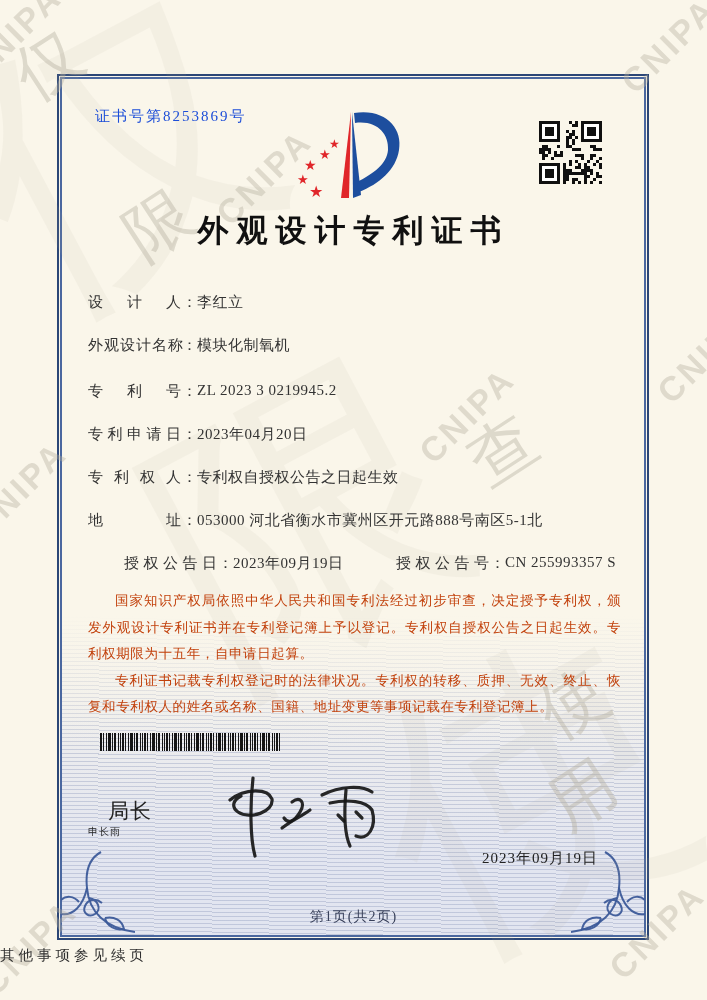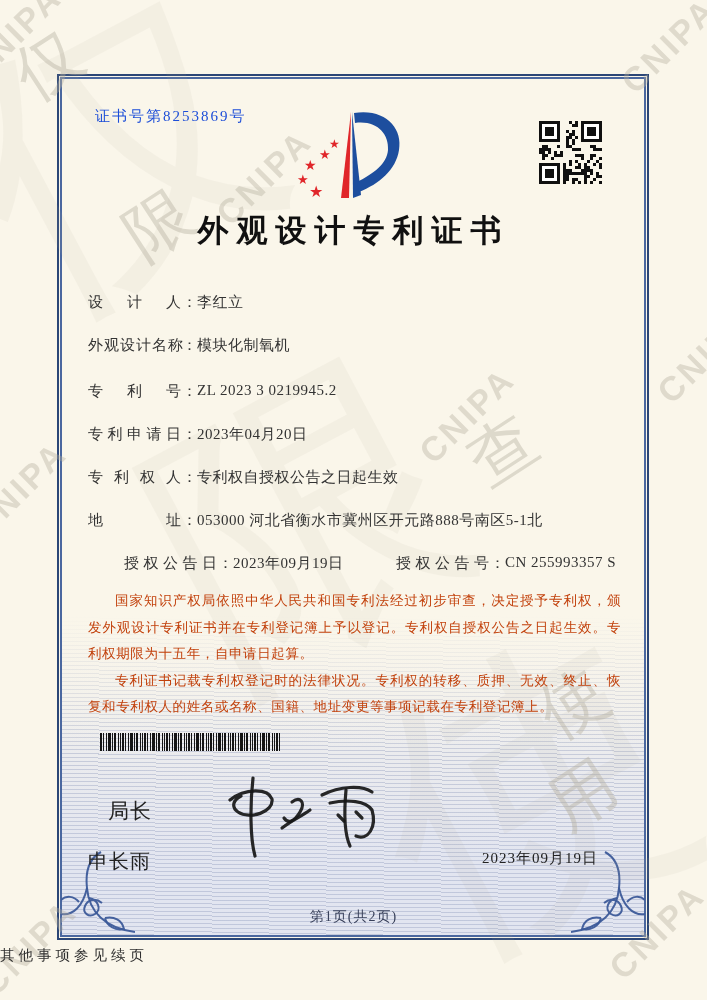--- a/index.html
+++ b/index.html
@@ -53,21 +53,21 @@
   .fcolon{display:inline-block;width:15px;vertical-align:top;}
   .fvalue{letter-spacing:.5px;}
   .frow-double{display:flex;margin-left:36px;}
   .fcell1{width:272px;}
 
   .paragraphs{left:88px;top:588px;width:533px;font-size:13.5px;line-height:26.5px;color:#c2410c;text-align:justify;}
   .paragraphs p{margin:0;text-indent:2em;letter-spacing:.6px;}
 
   .barcode{left:100px;top:733px;width:185px;height:18px;}
   .sig-title{left:88px;top:797px;font-size:21px;letter-spacing:1px;color:#222;margin-left:20px;}
-  .sig-name{left:88px;top:848px;font-size:20px;letter-spacing:1px;color:#222;}
+  .sig-name{left:88px;top:825px;font-size:10px;letter-spacing:1px;color:#222;}
   .signature{left:193px;top:760px;width:200px;height:105px;}
   .signature path{stroke:#161616;stroke-width:3.2;fill:none;stroke-linecap:round;stroke-linejoin:round;opacity:.92;}
   .issue-date{left:452px;top:849px;width:176px;text-align:center;font-size:15px;letter-spacing:1px;color:#222;}
   .page-info{left:0;right:0;top:908px;text-align:center;font-size:14px;letter-spacing:1px;color:#38405a;}
   .continuation{left:0;right:0;top:946px;font-size:14.5px;letter-spacing:4px;color:#2f2f2f;}
 </style>
 </head>
 <body>
 
 <div class="wm-layer">

